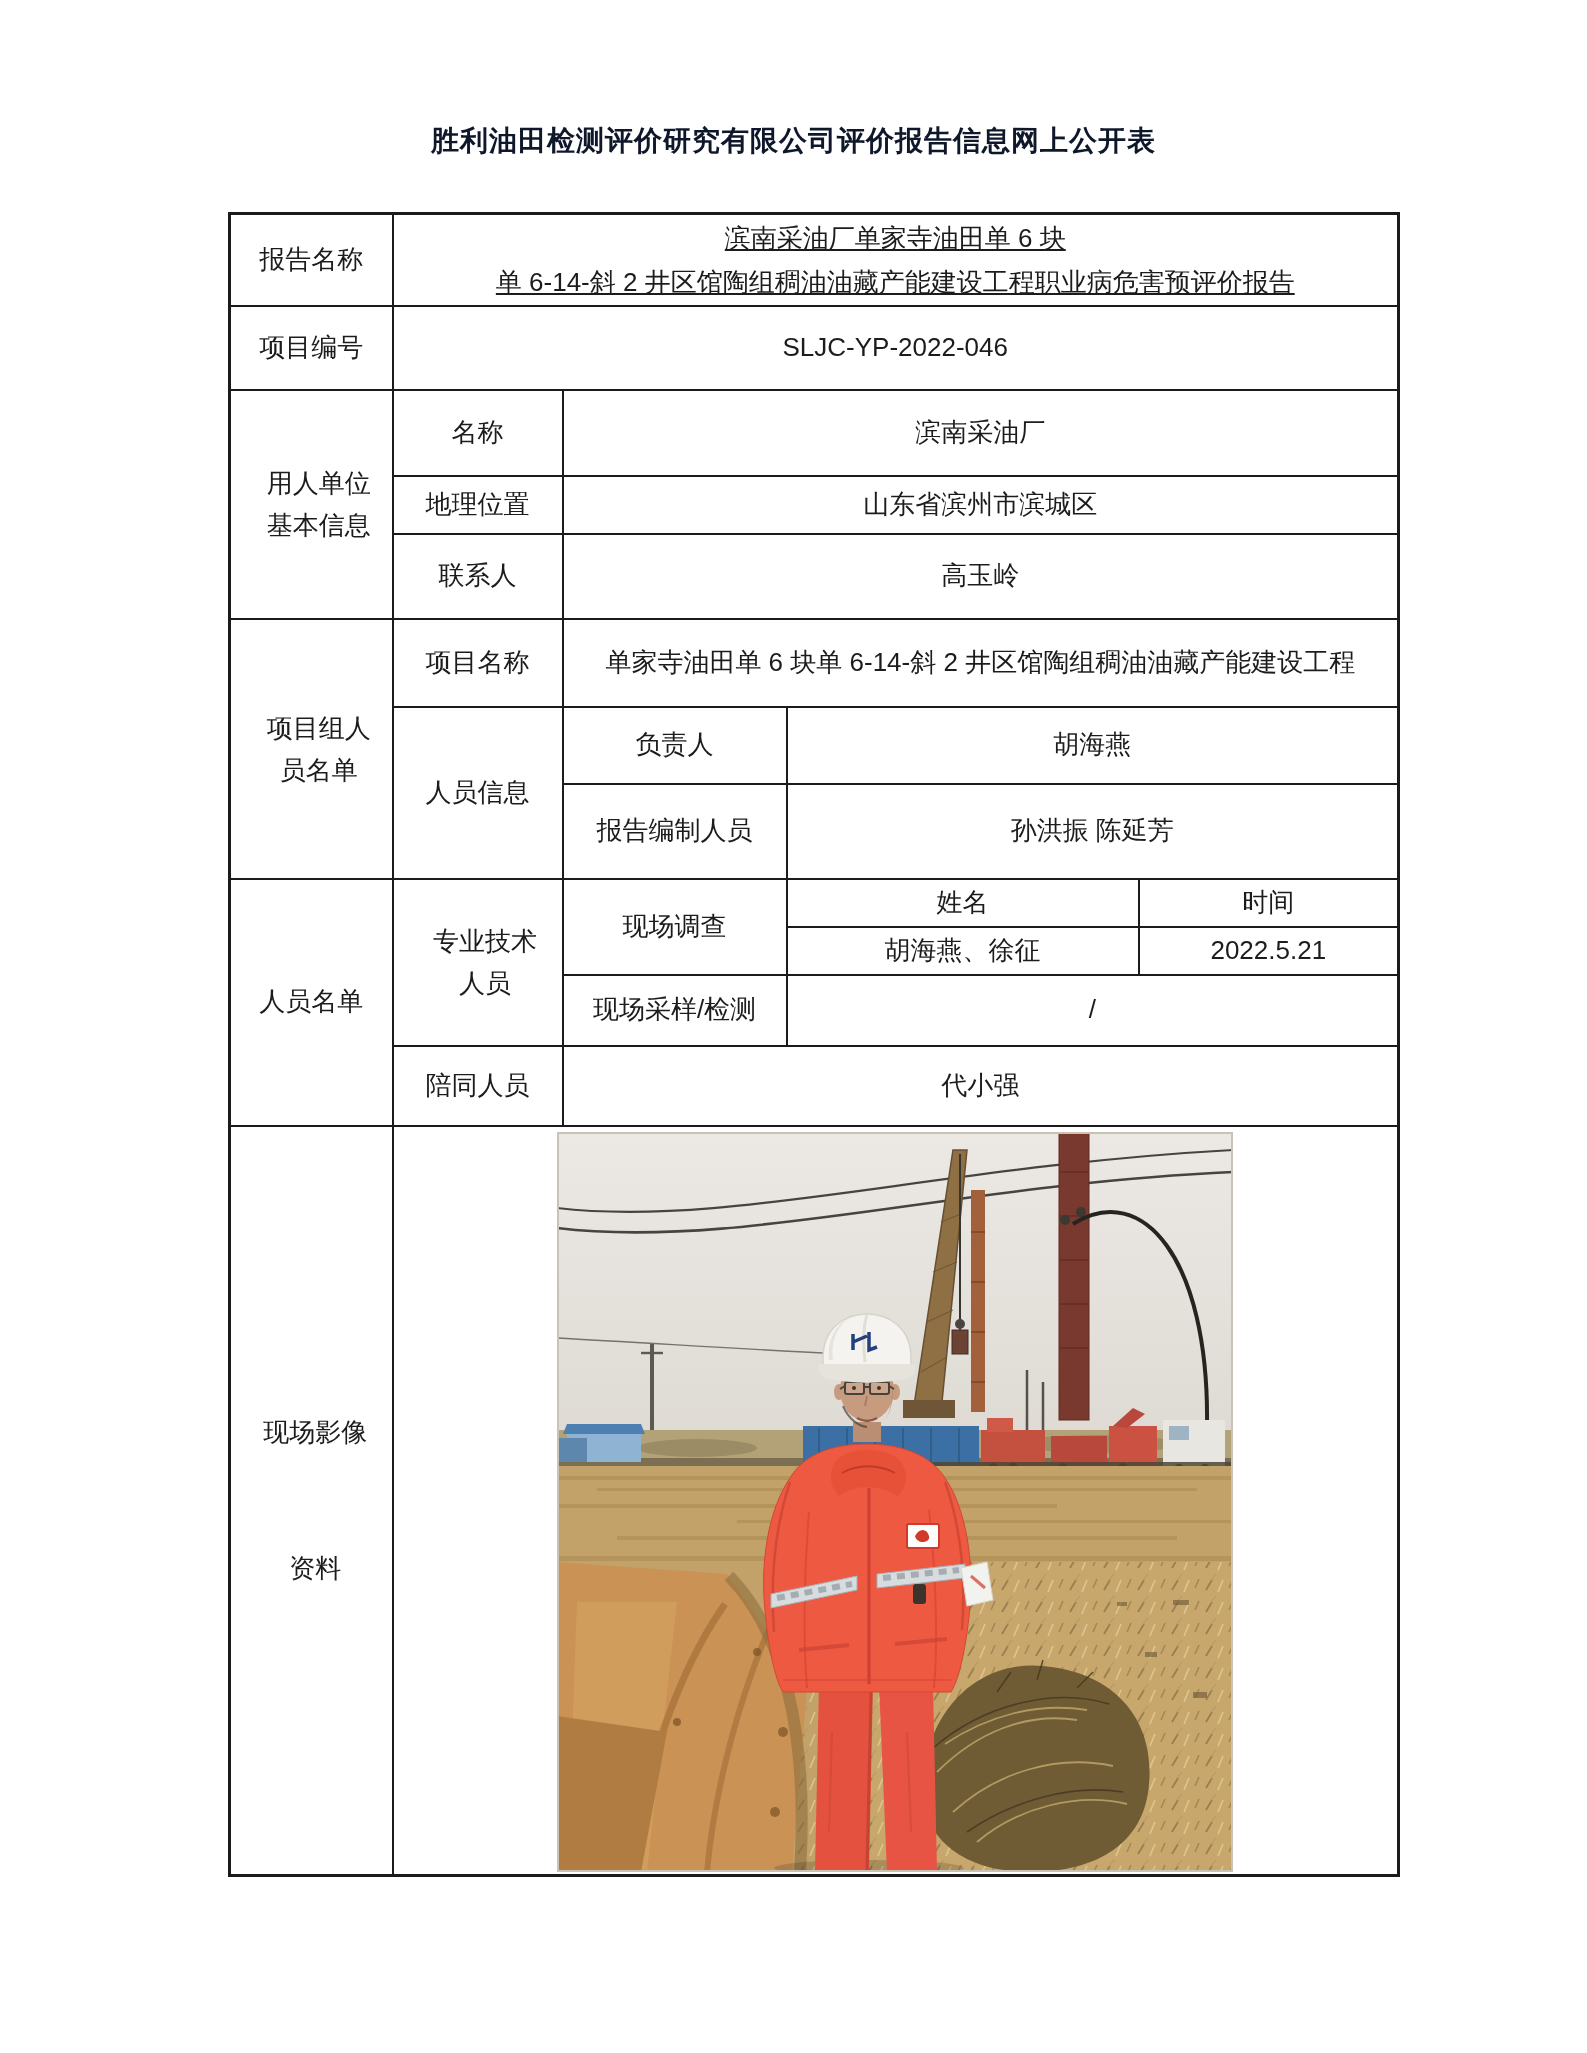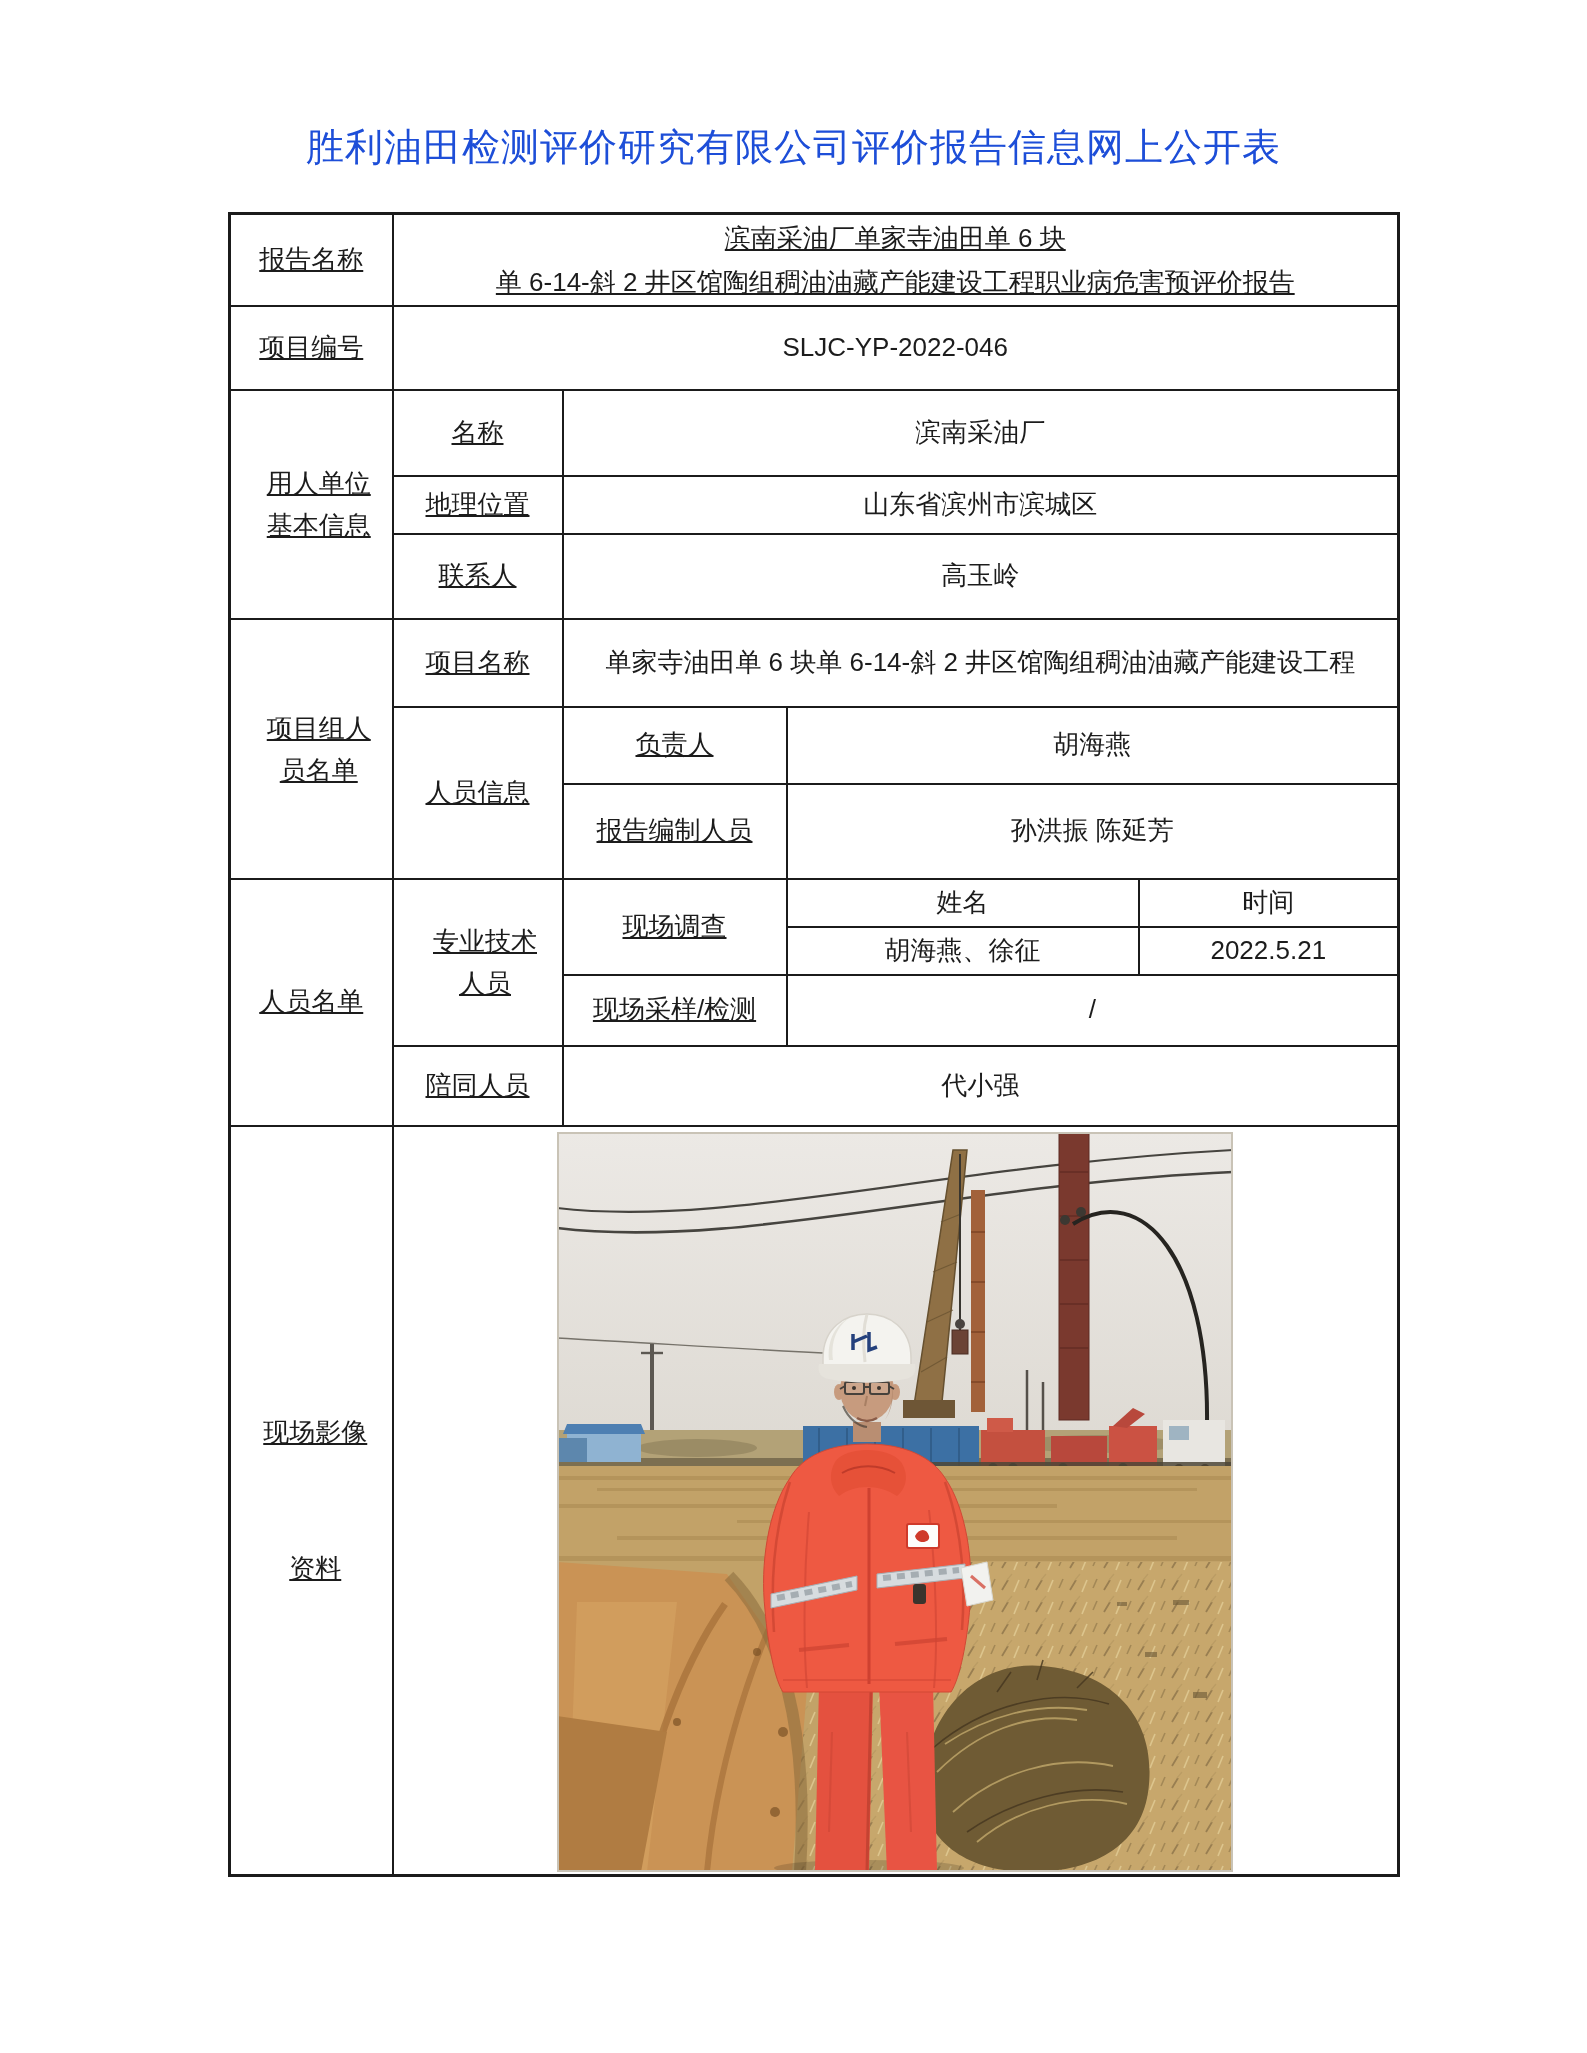--- a/index.html
+++ b/index.html
@@ -3,34 +3,34 @@
 <meta charset="utf-8">
 <style>
   html,body{margin:0;padding:0;}
   body{
     width:1587px;height:2053px;position:relative;background:#ffffff;
     font-family:"Liberation Sans","DejaVu Sans",sans-serif;color:#1c1c1c;
     overflow:hidden;
   }
   .page-title{
     position:absolute;top:122px;left:0;width:100%;
-    text-align:center;font-size:38px;font-weight:normal;letter-spacing:1px;color:#1d4ed8;
+    text-align:center;font-size:28px;font-weight:bold;letter-spacing:1px;color:#0f172a;
   }
   table.doc{
     position:absolute;left:228px;top:212px;width:1169px;
     border-collapse:collapse;table-layout:fixed;
     border:3px solid #1b1b1b;
   }
   table.doc td{
     border:2px solid #1b1b1b;
     text-align:center;vertical-align:middle;
     font-size:26px;padding:0;line-height:1.35;
     overflow:hidden;
   }
-  td.lab{font-size:28px;text-decoration:underline;}
+  td.lab{font-size:28px;}
   .two-line div{line-height:44px;text-decoration:underline;}
   .stack2 div{line-height:42px;padding-left:15px;}
   .val-lower{padding-top:22px;}
   .media-label div{line-height:46px;padding-left:8px;}
   .media-label .gap{margin-top:90px;}
   .photo-wrap{width:676px;height:740px;margin:4px auto 0 auto;position:relative;}
   .photo-wrap svg{display:block;width:676px;height:740px;}
 </style>
 </head>
 <body>

